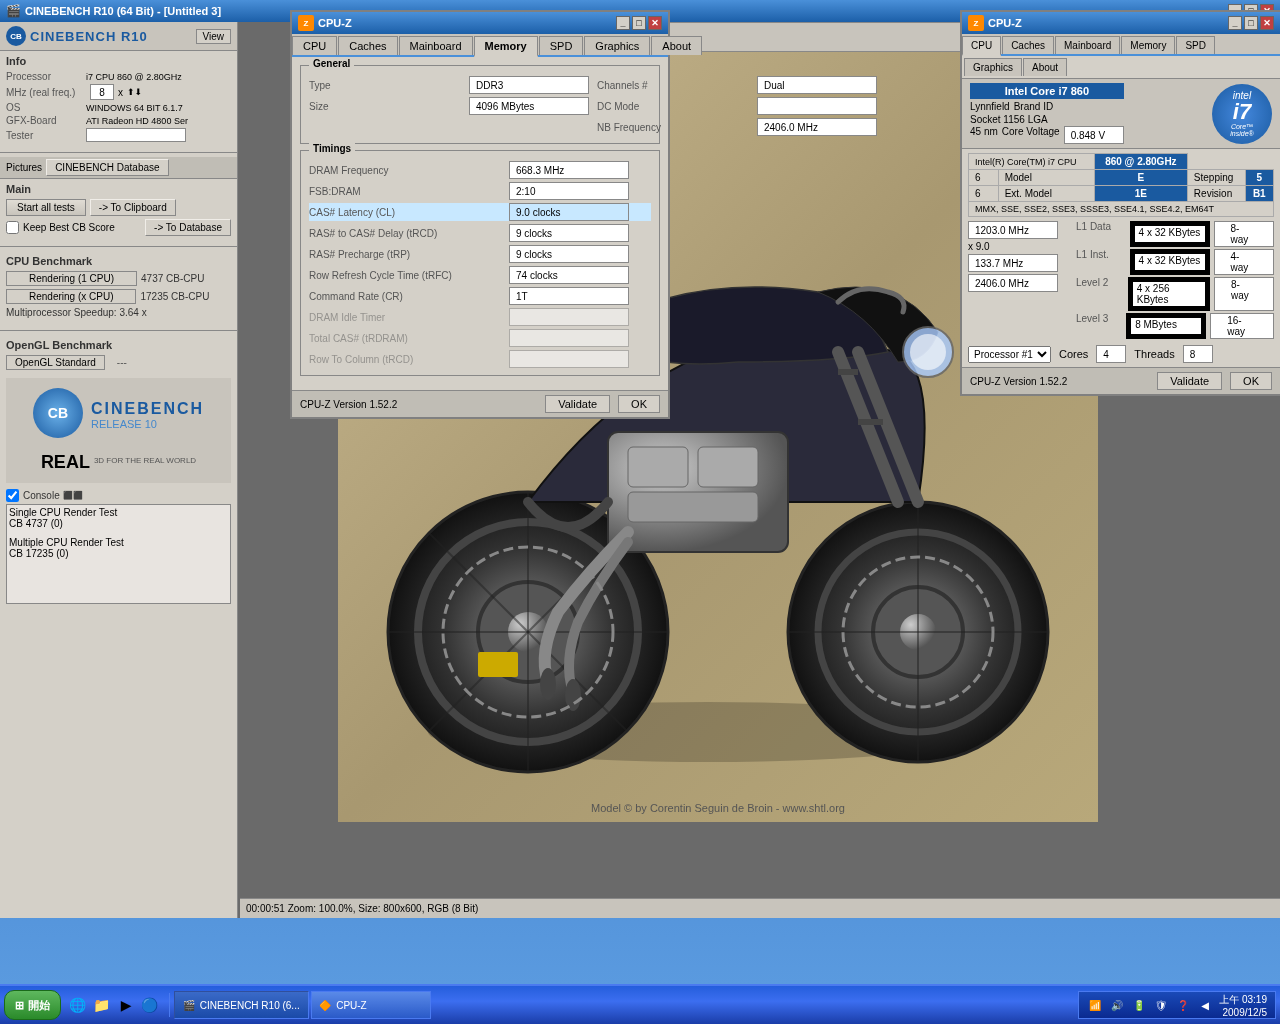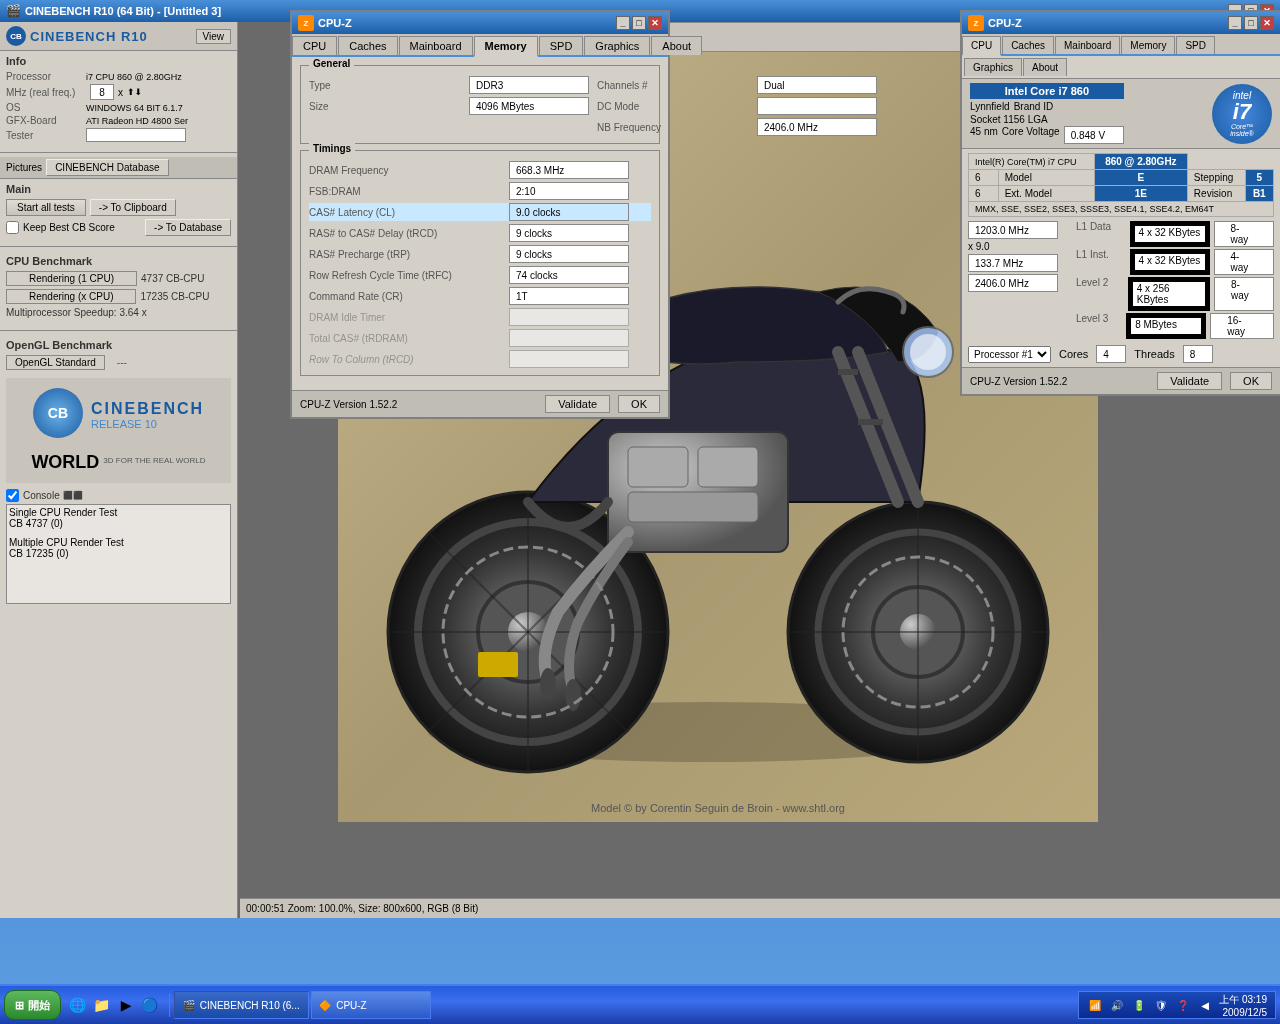--- a/index.html
+++ b/index.html
@@ -852,21 +852,21 @@
           <div style="display:flex;align-items:center;gap:8px;">
             <div class="cb-logo-circle">
               <span style="font-size:14px;font-weight:bold;color:white;">CB</span>
             </div>
             <div>
               <div class="cb-release-text">CINEBENCH</div>
               <div style="font-size:11px;color:#4488cc;">RELEASE 10</div>
             </div>
           </div>
           <div style="margin-top:6px;display:flex;align-items:center;gap:4px;">
-            <span class="maxon-text">WORLD</span>
+            <span class="maxon-text">REAL</span>
             <span class="maxon-sub">3D FOR THE REAL WORLD</span>
           </div>
         </div>
 
         <div class="console-section">
           <div class="console-header">
             <input type="checkbox" checked="" style="">
             <span>Console</span>
             <span style="font-size:8px;">⬛⬛</span>
           </div>
@@ -1089,21 +1089,21 @@
             </div>
           </div>
           <div class="field-row" style="opacity:0.5;">
             <span class="field-label" style="width:200px;">DRAM Idle Timer</span>
             <div class="field-value-box"></div>
           </div>
           <div class="field-row" style="opacity:0.5;">
             <span class="field-label" style="width:200px;">Total CAS# (tRDRAM)</span>
             <div class="field-value-box"></div>
           </div>
-          <div class="field-row" style="opacity:0.5;font-style:italic;">
+          <div class="field-row" style="opacity:0.5;">
             <span class="field-label" style="width:200px;">Row To Column (tRCD)</span>
             <div class="field-value-box"></div>
           </div>
         </div>
       </div>
     </div>
 
     <div class="cpuz-footer">
       <span>CPU-Z  Version 1.52.2</span>
       <div style="display:flex;gap:8px;">

